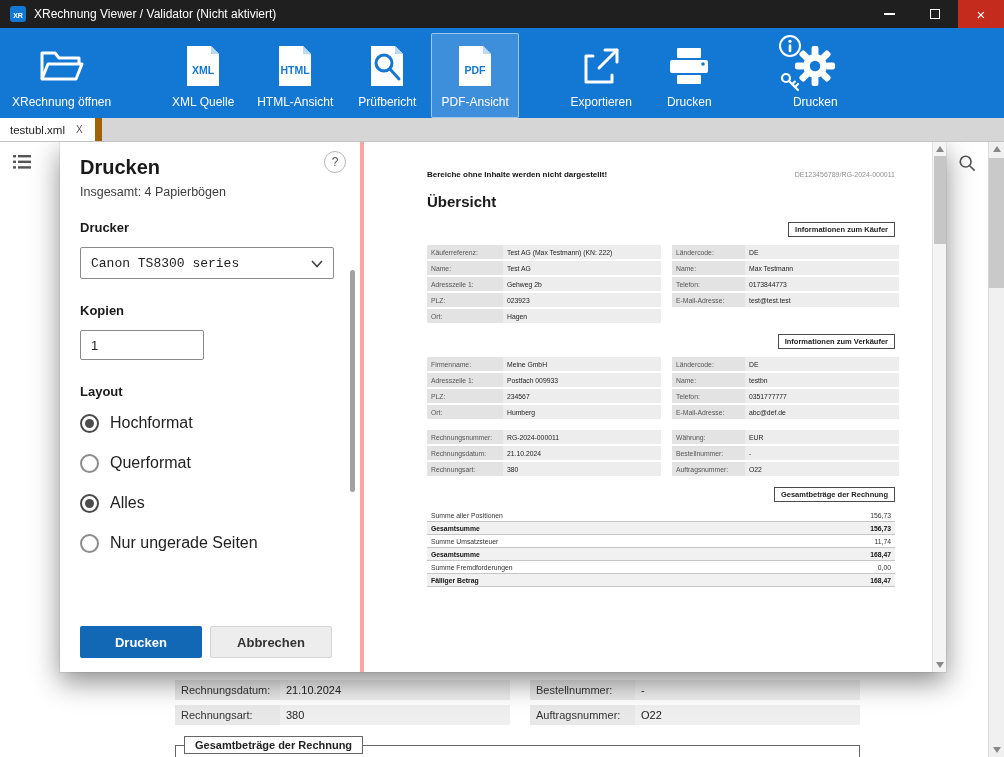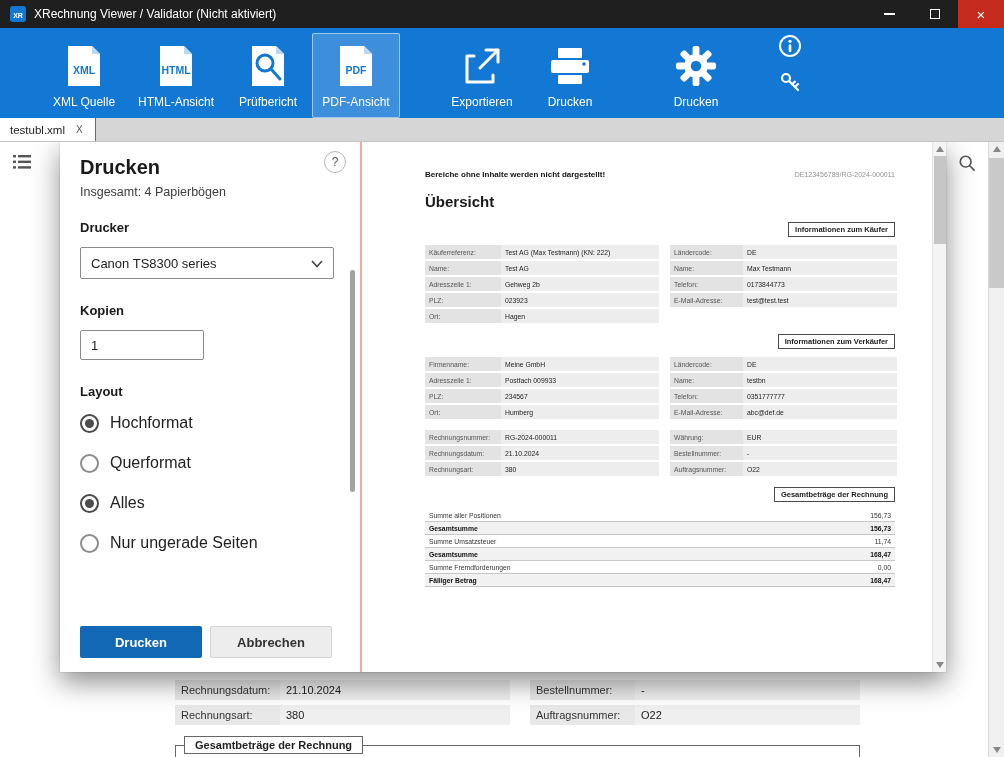--- a/index.html
+++ b/index.html
@@ -27,21 +27,21 @@
   .tb-item.active { background:rgba(255,255,255,.18); box-shadow: inset 0 0 0 1px rgba(255,255,255,.5); }
   .tb-icon { height:48px; display:flex; align-items:center; justify-content:center; }
   .tb-label { color:#fff; font-size:12px; margin-top:5px; white-space:nowrap; }
   .tb-spacer { width:38px; flex:none; }
   .tb-right { position:absolute; left:776px; top:6px; display:flex; flex-direction:column; gap:8px; align-items:center; }
   .tb-mini { width:28px; height:28px; display:flex; align-items:center; justify-content:center; }
   
   .tabbar { position:absolute; top:118px; left:0; right:0; height:24px; background:#d6d6d6;
     border-bottom:1px solid #c4c4c4; display:flex; z-index:30; }
   .tab { background:#fff; display:flex; align-items:center; gap:9px; padding:0 10px;
-    font-size:11.5px; color:#222; border-right:1px solid #a16207; }
+    font-size:11.5px; color:#222; border-right:7px solid #a16207; }
   .tab-close { font-size:10px; color:#555; padding:0 2px; }
   
   .content { position:absolute; top:142px; left:0; right:0; bottom:0; background:#fff; }
   .icon-toc { position:absolute; left:13px; top:13px; z-index:1; }
   .icon-search { position:absolute; left:958px; top:12px; z-index:1; }
   .bg-fields { position:absolute; inset:0; z-index:1; }
   .bgf-label, .bgf-value { position:absolute; height:20px; line-height:20px; font-size:11px; padding:0 6px;
     white-space:nowrap; overflow:hidden; }
   .bgf-label { background:#e8e8e8; color:#333; }
   .bgf-value { background:#efefef; color:#222; }
@@ -64,39 +64,39 @@
     display:flex; z-index:10; box-shadow:0 10px 26px rgba(0,0,0,.45), 0 0 0 1px rgba(0,0,0,.06); }
   .dlg { width:300px; position:relative; flex:none; }
   .dlg-title { position:absolute; left:20px; top:14px; font-size:20px; font-weight:600; color:#1a1a1a; }
   .dlg-help { position:absolute; left:264px; top:9px; width:22px; height:22px; border:1px solid #b5b5b5;
     border-radius:50%; display:flex; align-items:center; justify-content:center; font-size:12px; color:#555; }
   .dlg-subtitle { position:absolute; left:20px; top:43px; font-size:12.5px; color:#3c3c3c; }
   .dlg-body { position:absolute; left:20px; right:26px; top:72px; }
   .dlg-label { font-size:13px; font-weight:600; color:#1a1a1a; margin-top:6px; }
   .dlg-select { margin-top:12px; height:32px; border:1px solid #8a8a8a; border-radius:2px;
     display:flex; align-items:center; padding:0 10px; font-size:13px; color:#222; justify-content:space-between; }
-  .dlg-select-value { overflow:hidden; white-space:nowrap; }
+  .dlg-select-value { overflow:hidden; white-space:nowrap;font-family:Liberation Mono, monospace; }
   .mt24 { margin-top:24px !important; }
   .dlg-input { margin-top:12px; height:30px; width:124px; border:1px solid #8a8a8a; border-radius:2px;
     font-size:13px; padding:0 10px; font-family:"Liberation Sans",sans-serif; color:#222; display:block; }
   .radio-group { margin-top:14px; }
   .radio-row { display:flex; align-items:center; gap:11px; height:20px; margin-bottom:20px; }
   .radio { width:19px; height:19px; border-radius:50%; border:2px solid #8c8c8c; position:relative; flex:none; }
   .radio.sel { border-color:#4c4c4c; }
   .radio.sel::after { content:""; position:absolute; inset:3px; border-radius:50%; background:#4c4c4c; }
   .radio-label { font-size:16px; color:#222; }
   .dlg-scroll-thumb { position:absolute; right:5px; top:128px; width:5px; height:222px;
     background:#a2a2a2; border-radius:3px; }
   .dlg-actions { position:absolute; left:20px; bottom:14px; display:flex; gap:8px; }
   .btn-primary, .btn-secondary { width:122px; height:32px; border-radius:2px; font-size:13px; font-weight:600;
     font-family:"Liberation Sans",sans-serif; cursor:default; }
   .btn-primary { background:#1268b4; color:#fff; border:none; }
   .btn-secondary { background:#ededed; color:#333; border:1px solid #d4d4d4; }
   
-  .preview { flex:1; position:relative; border-left:2px solid #fca5a5; background:#6d28d9; overflow:hidden; }
+  .preview { flex:1; position:relative; border-left:4px solid #fca5a5; background:#6d28d9; overflow:hidden; }
   .pv-page { position:absolute; inset:0; background:#fff; padding:28px 37px 0 63px; }
   .pv-top { display:flex; justify-content:space-between; align-items:baseline; }
   .pv-notice { font-size:8px; font-weight:bold; color:#111; }
   .pv-ref { font-size:7px; color:#909090; }
   .pv-heading { font-size:15px; font-weight:bold; margin-top:14px; color:#1a1a1a; }
   .pv-sections { margin-top:12px; }
   .pv-section { margin-bottom:11px; }
   .pv-sechead { display:flex; align-items:flex-end;flex-direction:column; }
   .pv-secbox { border:1px solid #4a4a4a; font-size:7.5px; font-weight:bold; padding:2px 6px; color:#222; background:#fff; white-space:nowrap; }
   .pv-secline { flex:1; border-bottom:1px solid #4a4a4a; }
@@ -132,20 +132,31 @@
         <span class="max-glyph"></span>
       </div>
     <div class="win-btn close">
         <span class="close-glyph">×</span>
       </div>
   </div>
 </div>
 
 <div class="toolbar">
   <div class="tb-items">
+      <div class="tb-item">
+        <div class="tb-icon">
+          <svg width="48" height="40" viewBox="0 0 48 40">
+            <g fill="none" stroke="#fff" stroke-width="3" stroke-linejoin="round">
+              <path d="M4 33 V7 h13 l4 5 h20 v6"></path>
+              <path d="M4 33 l6 -15 h34 l-6 15 z"></path>
+            </g>
+          </svg>
+        </div>
+        <div class="tb-label">XRechnung öffnen</div>
+      </div>
       <div class="tb-spacer"></div>
       <div class="tb-item">
         <div class="tb-icon">
           <svg width="38" height="44" viewBox="0 0 38 44">
             <path d="M3 2 h24 l8 8 v32 H3 z" fill="#fff"></path>
             <path d="M27 2 l8 8 h-8 z" fill="#bcd9f2"></path>
             <text x="19" y="30" text-anchor="middle" font-size="10.5" font-weight="bold" fill="#1377d4">XML</text>
           </svg>
         </div>
         <div class="tb-label">XML Quelle</div>

